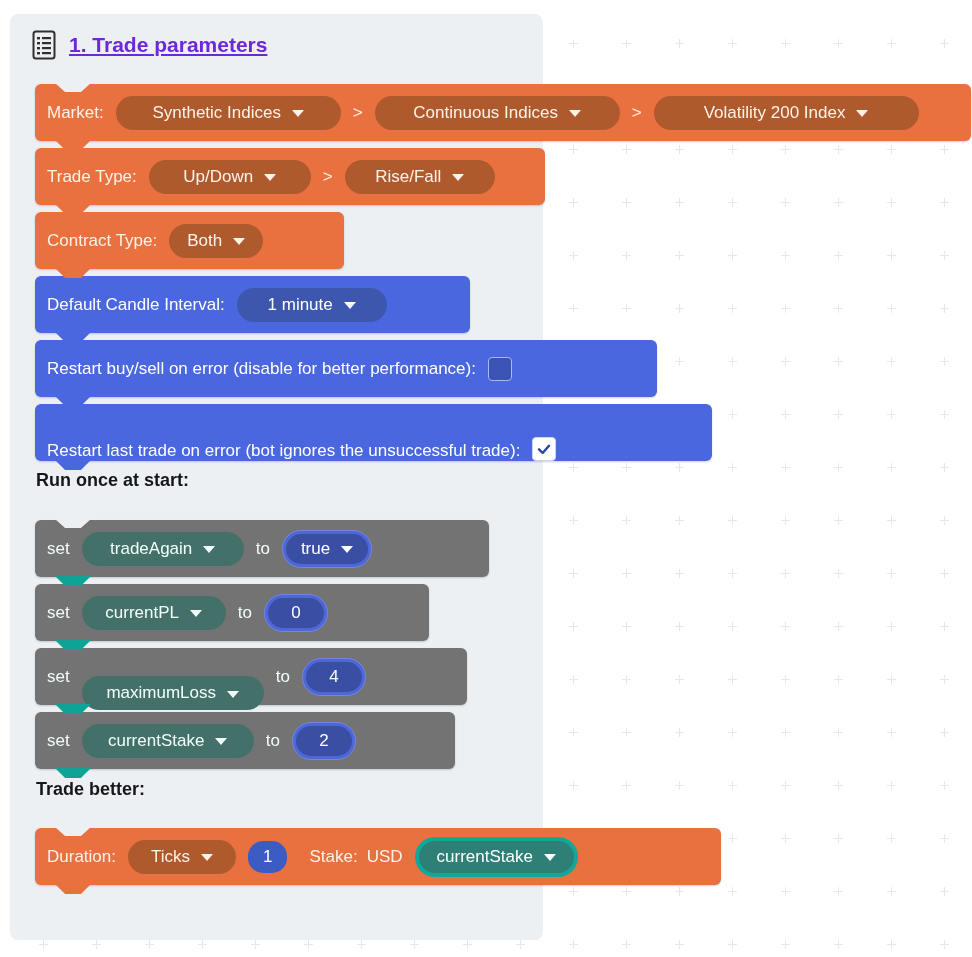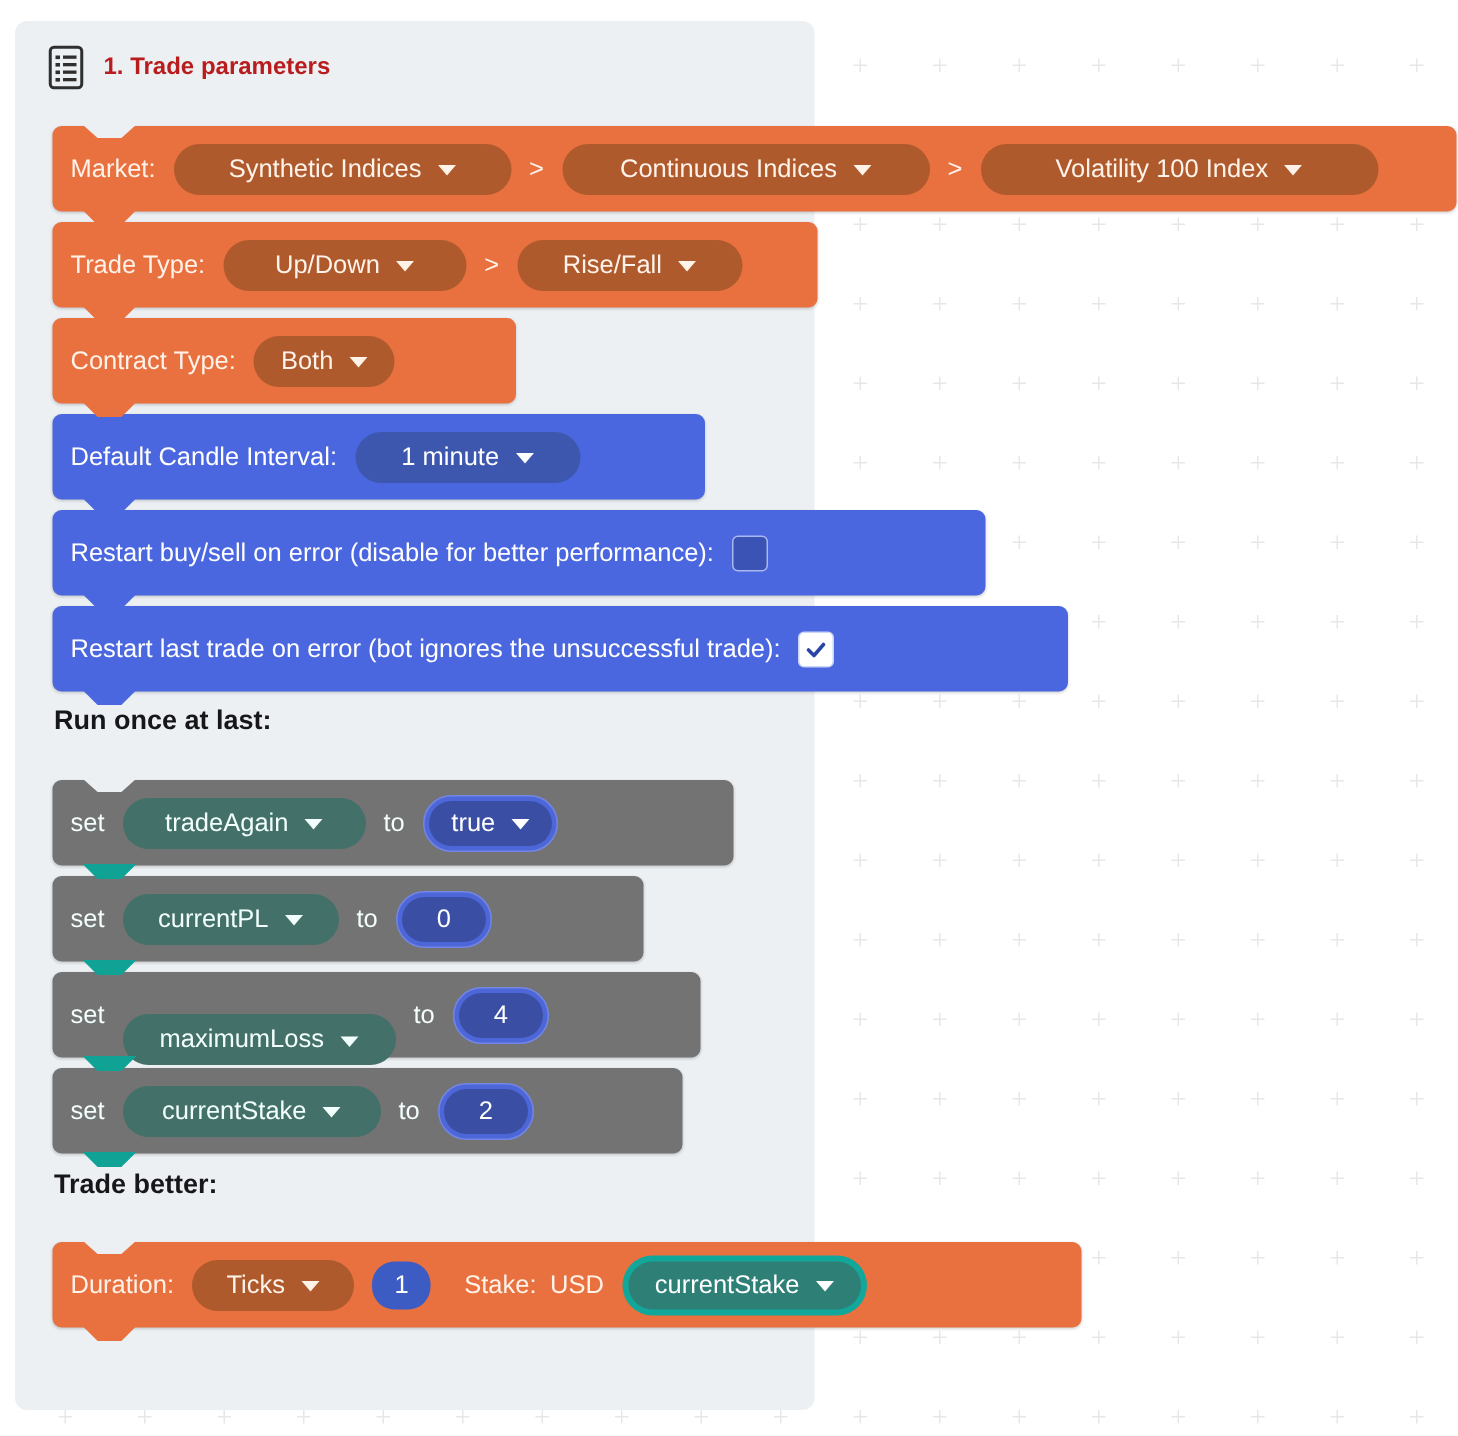--- a/index.html
+++ b/index.html
@@ -9,21 +9,21 @@
   }
   
   #grid{position:absolute;inset:0;}
   .cross{position:absolute;width:9px;height:9px;}
   .cross::before{content:"";position:absolute;left:0;top:3.5px;width:9px;height:1.6px;background:#e7e7e9;}
   .cross::after{content:"";position:absolute;left:3.5px;top:0;width:1.6px;height:9px;background:#e7e7e9;}
   
   .panel{position:absolute;left:10px;top:14px;width:533px;height:926px;background:#edf0f3;border-radius:8px;}
   
   .header{position:absolute;left:32px;top:30px;display:flex;align-items:center;gap:13px;}
-  .header-title{font-weight:bold;font-size:16px;color:#b91c1c;}
+  .header-title{font-weight:bold;font-size:21px;color:#6d28d9;text-decoration:underline;}
   
   .block{
     position:absolute;height:57px;border-radius:6px;display:flex;align-items:center;
     padding:0 14px 0 12px;gap:12px;font-size:17px;white-space:nowrap;
     box-shadow:0 1px 2px rgba(0,0,0,.18);
   }
   .orange{background:#e8713f;color:#fff2e9;}
   .blue{background:#4a67df;color:#ffffff;}
   .teal{background:#737373;color:#f2fffd;}
   
@@ -60,21 +60,21 @@
   .checkbox.unchecked{background:#3a53b4;border:1.5px solid #a9b8ef;}
   .checkbox.checked{background:#ffffff;border:1.5px solid #c9d4f6;}
   
   .section-label{position:absolute;left:36px;font-weight:bold;font-size:18px;color:#17171a;}
   
   .b-market{left:35px;top:84px;width:910px;}
   .b-tradetype{left:35px;top:148px;width:484px;}
   .b-contract{left:35px;top:212px;width:283px;}
   .b-candle{left:35px;top:276px;width:409px;}
   .b-restart1{left:35px;top:340px;width:596px;}
-  .b-restart2{left:35px;top:404px;width:651px;}
+  .b-restart2{left:35px;top:404px;width:651px;align-items:flex-end;}
   .l-runonce{top:470px;}
   .b-set0{left:35px;top:520px;width:428px;}
   .b-set1{left:35px;top:584px;width:368px;}
   .b-set2{left:35px;top:648px;width:406px;}
   .b-set3{left:35px;top:712px;width:394px;}
   .l-tradeopt{top:779px;}
   .b-duration{left:35px;top:828px;width:660px;}
   
   .pw-1{min-width:193px;} .pw-2{min-width:213px;} .pw-3{min-width:233px;}
   .pw-updown{min-width:130px;} .pw-risefall{min-width:118px;}
@@ -438,21 +438,21 @@
     <span>Synthetic Indices</span>
     <span class="caret"></span>
   </span>
   <span class="sep">&gt;</span>
   <span class="pill pw-2">
     <span>Continuous Indices</span>
     <span class="caret"></span>
   </span>
   <span class="sep">&gt;</span>
   <span class="pill pw-3">
-    <span>Volatility 100 Index</span>
+    <span>Volatility 200 Index</span>
     <span class="caret"></span>
   </span>
   <i class="bump"></i>
 </div>
 
 <div class="block orange b-tradetype">
   <span>Trade Type:</span>
   <span class="pill pw-updown">
     <span>Up/Down</span>
     <span class="caret"></span>
@@ -492,21 +492,21 @@
 <div class="block blue b-restart2">
   <span>Restart last trade on error (bot ignores the unsuccessful trade):</span>
   <span class="checkbox checked">
     <svg width="16" height="16" viewBox="0 0 24 24">
       <path d="M4.5 12.5 L10 18 L19.5 7" fill="none" stroke="#2b45a7" stroke-width="3.6" stroke-linecap="round" stroke-linejoin="round"></path>
     </svg>
   </span>
   <i class="bump"></i>
 </div>
 
-<div class="section-label l-runonce">Run once at last:</div>
+<div class="section-label l-runonce">Run once at start:</div>
 
 <div class="block teal b-set0">
   <i class="dent"></i>
   <span>set</span>
   <span class="pill pw-var0">
     <span>tradeAgain</span>
     <span class="caret"></span>
   </span>
   <span>to</span>
   <span class="value-wrap">

